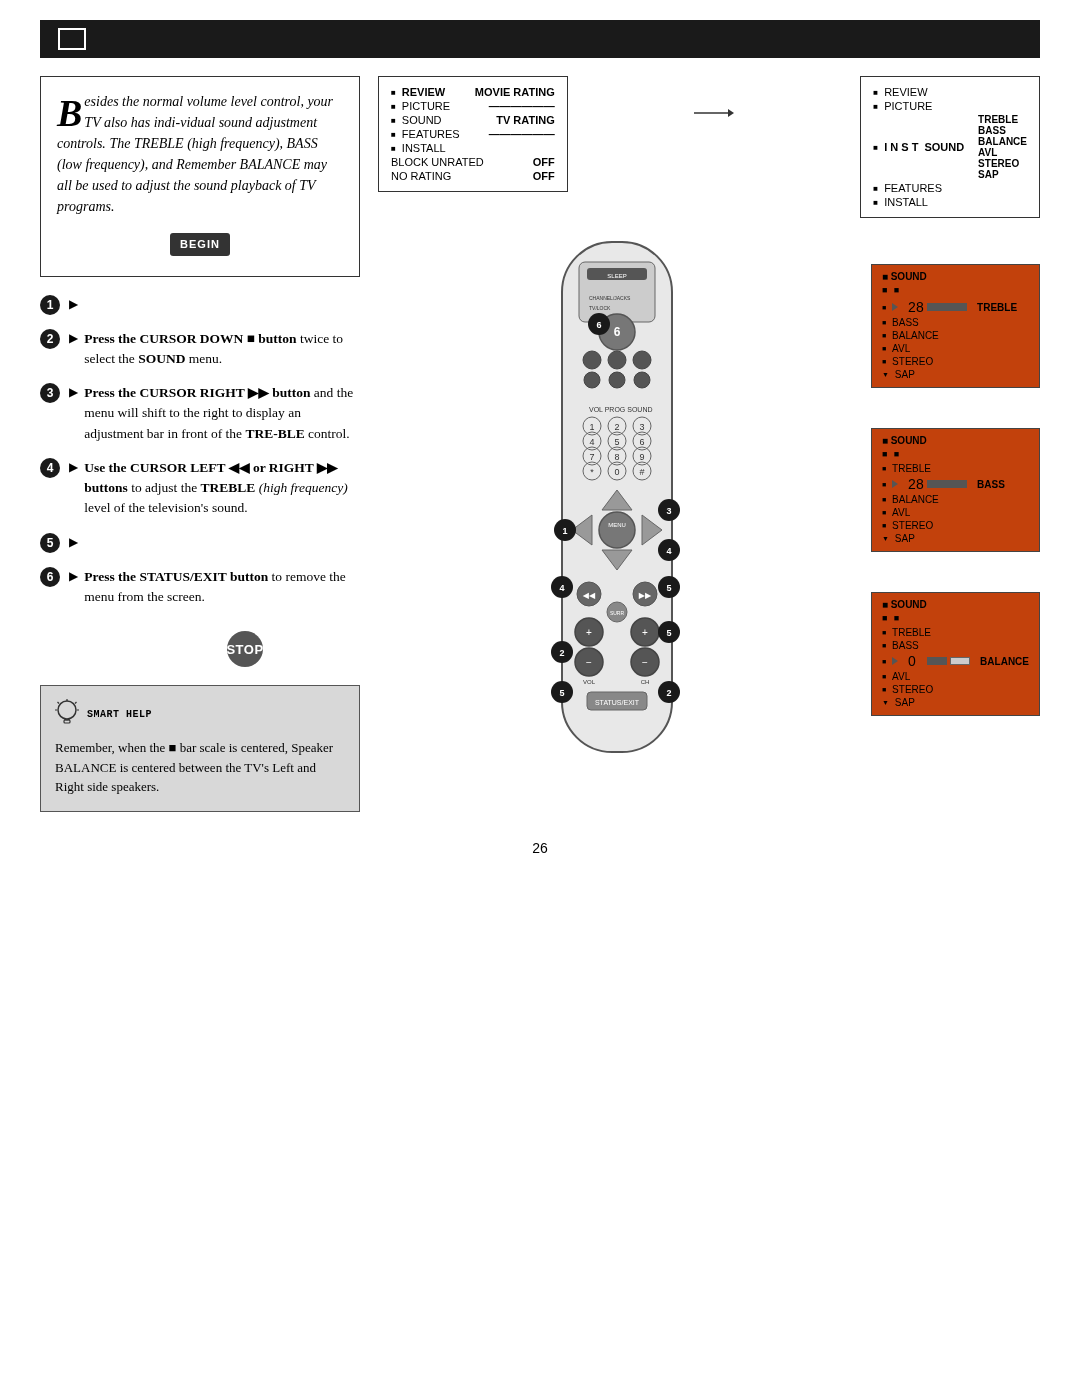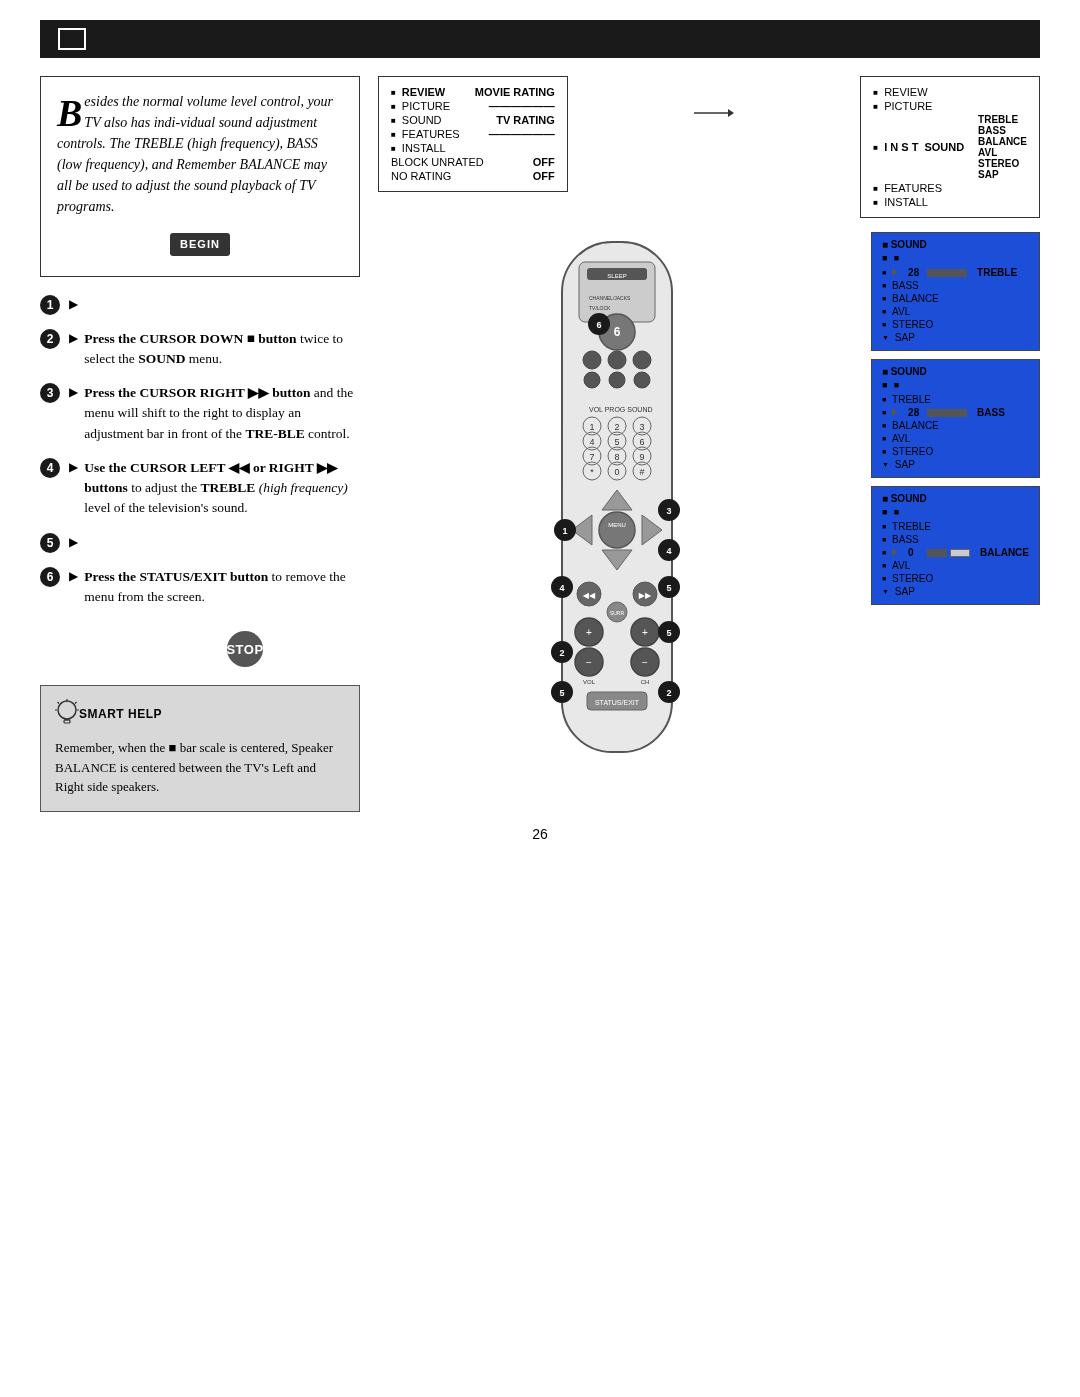--- a/index.html
+++ b/index.html
@@ -139,25 +139,26 @@
       margin-top: 18px;
       font-size: 13px;
       line-height: 1.5;
     }
     .smart-help-header {
       display: flex;
       align-items: center;
       margin-bottom: 8px;
     }
     .smart-help-title {
-      font-size: 12px;
-      font-weight: bold;
-      font-family: Liberation Sans, sans-serif;
+      font-size: 10px;
+      font-weight: bold;
+      font-family: Liberation Mono, monospace;
       text-transform: uppercase;
       letter-spacing: 0.5px;
+      margin-left: 8px;
     }
 
     
     .right-col {
       flex: 1;
       display: flex;
       flex-direction: column;
       align-items: center;
       position: relative;
     }
@@ -192,25 +193,26 @@
     
     .right-panels {
       display: flex;
       flex-direction: column;
       gap: 8px;
       flex-shrink: 0;
     }
 
     .sound-submenu {
       border: 1.5px solid #444;
-      background: #1d4ed8;
+      background: #c2410c;
       padding: 6px 10px 6px 10px;
       font-size: 10px;
       font-family: Arial, sans-serif;
       min-width: 140px;
+      margin-top: 32px;
     }
     .sound-submenu .sm-title {
       font-weight: bold;
       font-size: 10px;
       margin-bottom: 3px;
     }
     .sound-submenu .sm-dots {
       font-size: 9px;
       margin-bottom: 3px;
       letter-spacing: 2px;
@@ -225,39 +227,39 @@
     .sound-submenu .sm-item .sm-bullet {
       font-size: 7px;
     }
     .sound-submenu .sm-item .sm-bar {
       display: inline-block;
       background: #555;
       height: 8px;
       vertical-align: middle;
     }
     .sound-submenu .sm-item .sm-val {
-      font-weight: bold;
-      font-size: 10px;
+      font-weight: normal;
+      font-size: 14px;
       min-width: 16px;
     }
     .bar-arrow-right {
       display: inline-block;
       width: 0;
       height: 0;
       border-top: 4px solid transparent;
       border-bottom: 4px solid transparent;
       border-left: 6px solid #555;
       margin-right: 2px;
     }
 
     
     .page-number {
       text-align: center;
       font-size: 14px;
-      margin-top: 14px;
+      margin-top: 28px;
       font-family: Arial, sans-serif;
     }
 
     
     .remote-container {
       position: relative;
       width: 210px;
       margin: 0 auto;
     }
 

